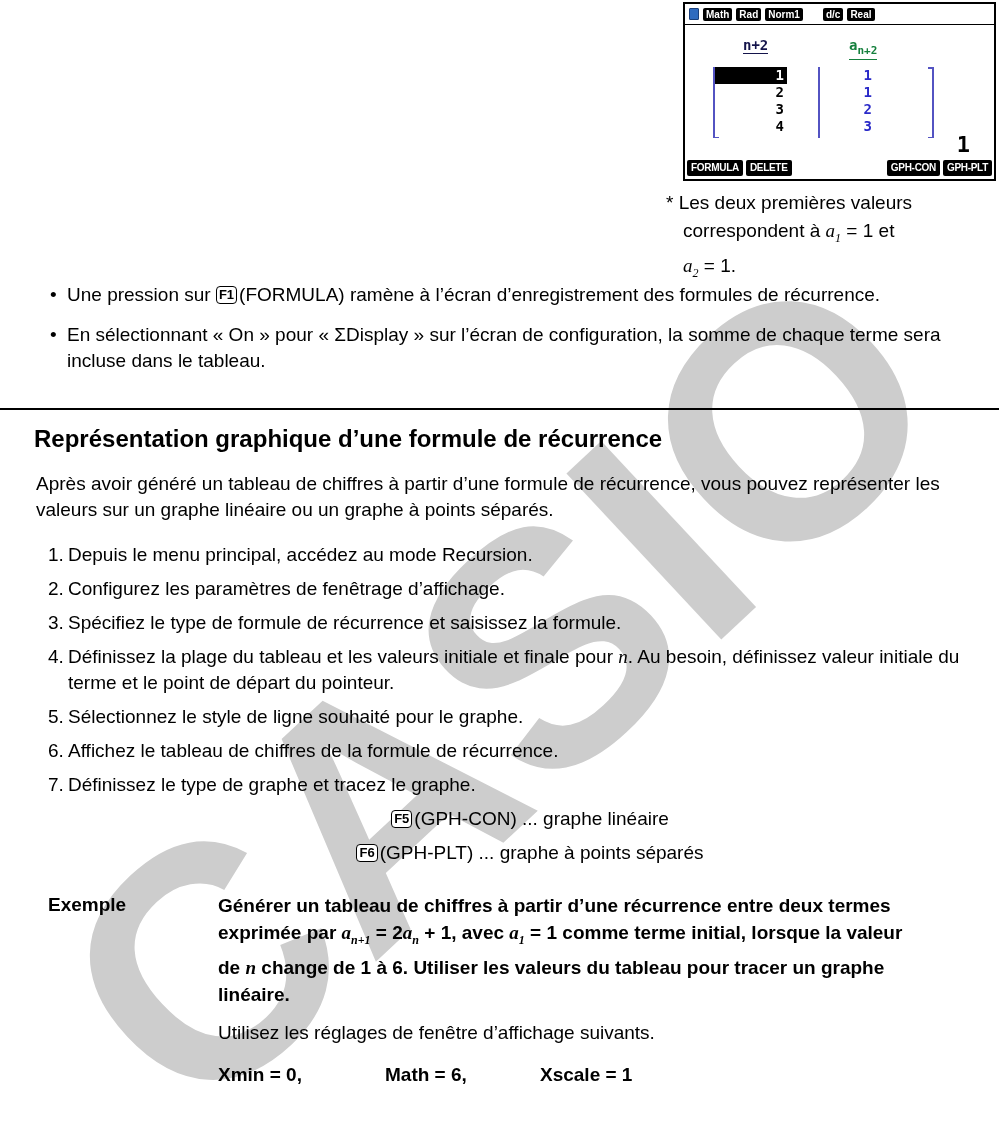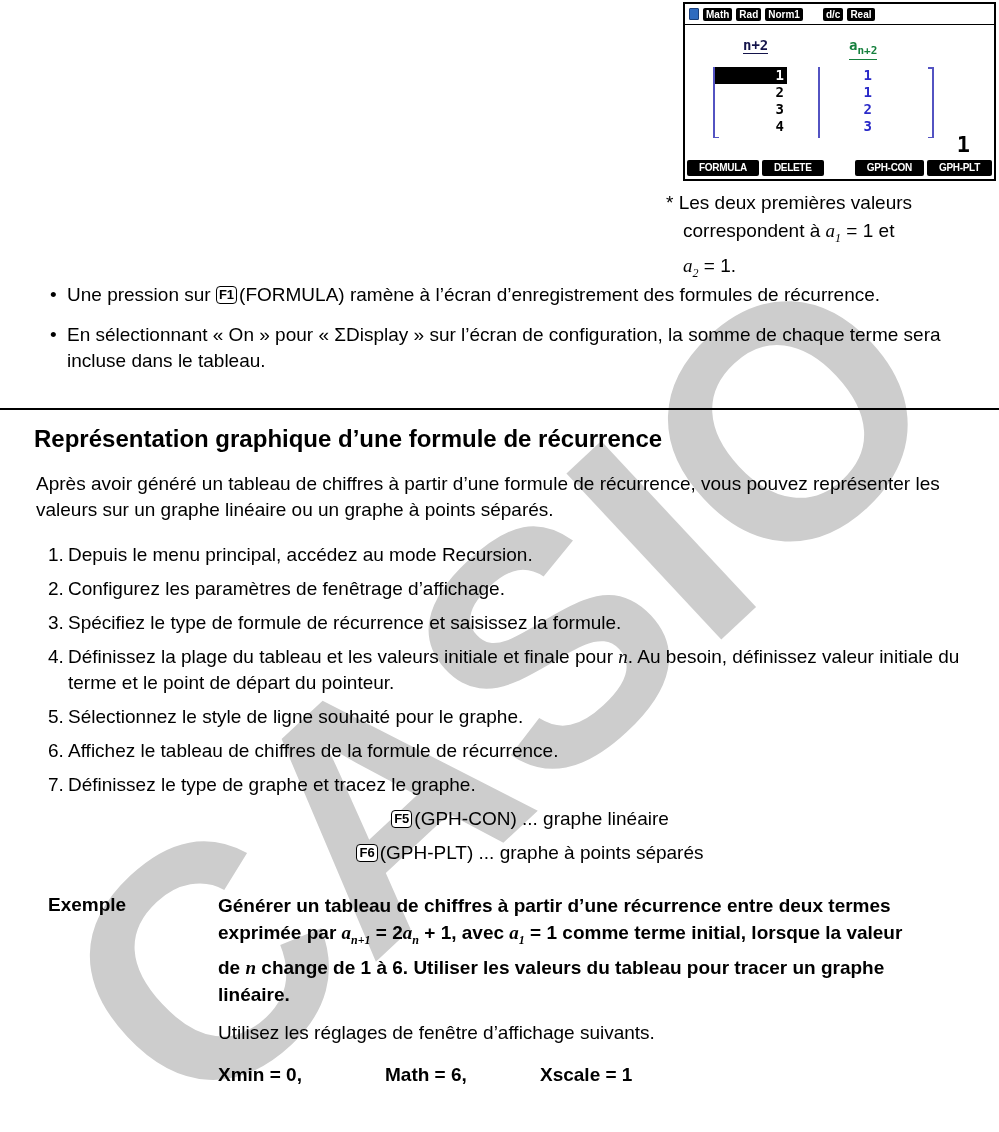--- a/index.html
+++ b/index.html
@@ -48,21 +48,21 @@
   .vl1::before { top: 0; } .vl1::after { bottom: 0; }
   .vl3::before, .vl3::after { content: ""; position: absolute; right: 0; width: 6px; height: 1.5px; background: #5353c2; }
   .vl3::before { top: 0; } .vl3::after { bottom: 0; }
   .cell { position: absolute; width: 72px; height: 17px; text-align: right; padding-right: 3px; font-size: 14px; font-weight: bold; line-height: 17px; }
   .c1 { left: 30px; color: #000; }
   .c2 { left: 118px; color: #2929c8; }
   .r0 { top: 43px; } .r1 { top: 60px; } .r2 { top: 77px; } .r3 { top: 94px; }
   .sel { background: #000; color: #fff; }
   .bigval { position: absolute; right: 24px; bottom: 0; font-size: 22px; font-weight: bold; line-height: 24px; }
   .calc-fkeys { position: absolute; bottom: 0; left: 0; right: 0; height: 21px; display: flex; align-items: center; gap: 3px; padding: 0 2px 2px; font-family: "Liberation Sans", sans-serif; }
-  .fkey { background: #000; color: #fff; font-size: 10px; font-weight: bold; line-height: 12px; padding: 2px 12px; border-radius: 2px; letter-spacing: -0.3px; white-space: nowrap; }
+  .fkey { background: #000; color: #fff; font-size: 10px; font-weight: bold; line-height: 12px; padding: 2px 4px; border-radius: 2px; letter-spacing: -0.3px; white-space: nowrap; }
   .fspacer { flex: 1; }
 
   
   .note { position: absolute; left: 666px; top: 189px; width: 325px; line-height: 28px; z-index: 1; }
   .note .ind { padding-left: 17px; }
 
   .mvar { font-family: "Liberation Serif", serif; font-style: italic; }
   sub { font-size: 12px; }
 
   

